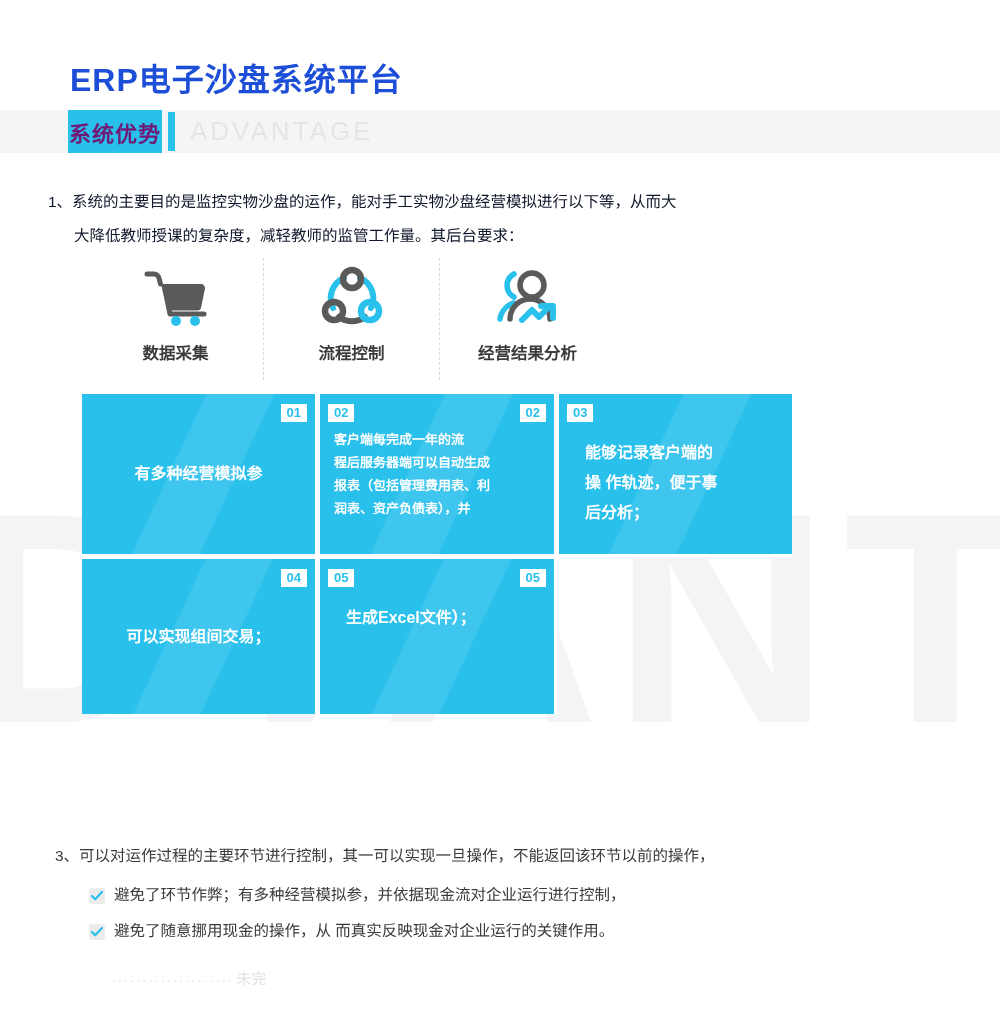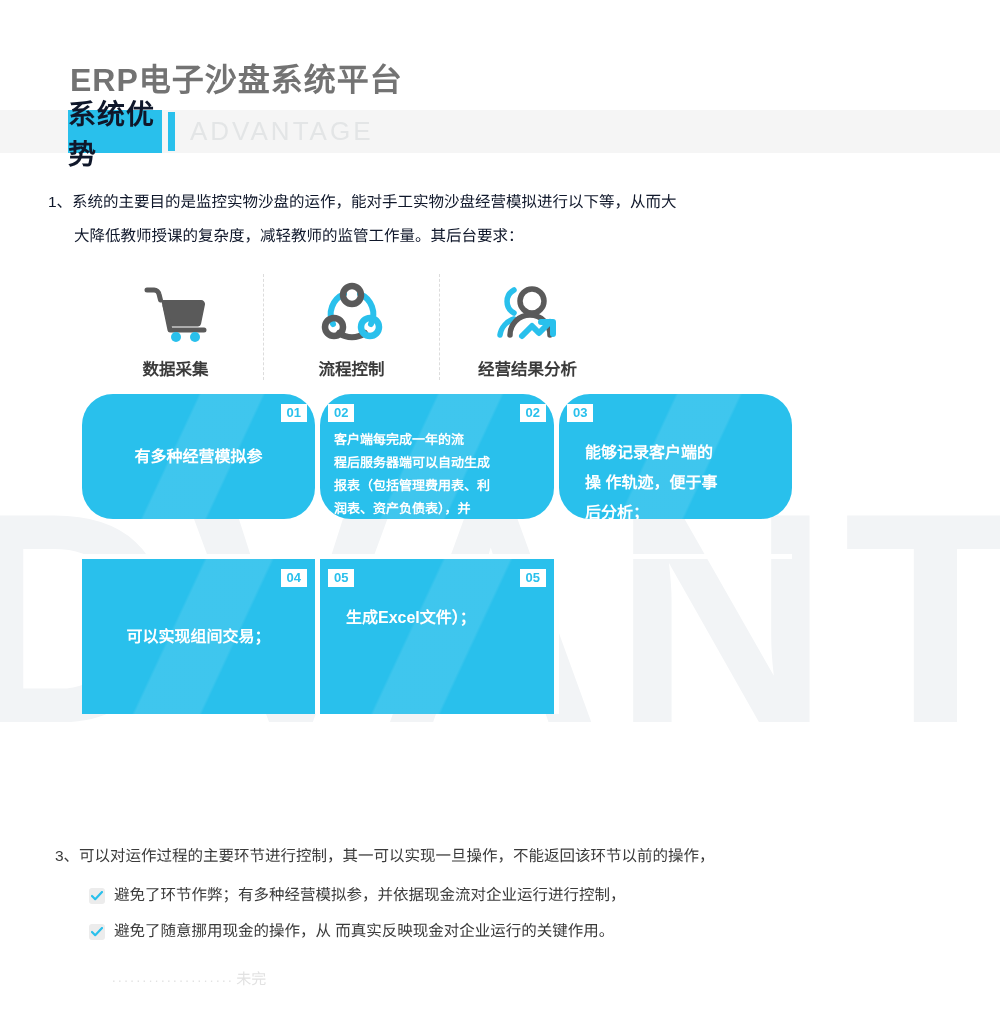--- a/index.html
+++ b/index.html
@@ -22,37 +22,37 @@
     letter-spacing:14px;
     color:#f2f4f6;
     white-space:nowrap;
     user-select:none;
     z-index:0;
   }
 
   
   .main-title{
     position:absolute;left:70px;top:54px;
-    font-size:32px;font-weight:bold;color:#737373;
+    font-size:32px;font-weight:bold;color:#1d4ed8;
     letter-spacing:1px;z-index:4;white-space:nowrap;
   }
 
   
   .banner{
     position:absolute;left:0;top:110px;width:1000px;height:43px;
     background:#f5f5f5;z-index:2;
   }
   .banner-badge{
     position:absolute;left:68px;top:110px;
     width:94px;height:43px;background:#29c0ec;
     display:flex;align-items:center;justify-content:center;
     z-index:3;
   }
   .banner-badge span{
-    color:#0f172a;font-size:28px;font-weight:bold;letter-spacing:1px;
+    color:#701a75;font-size:22px;font-weight:bold;letter-spacing:1px;
   }
   .banner-bar{
     position:absolute;left:168px;top:112px;width:7px;height:39px;
     background:#29c0ec;z-index:3;
   }
   .banner-en{
     position:absolute;left:190px;top:110px;height:43px;
     display:flex;align-items:center;
     color:#e3e5e6;font-size:26px;letter-spacing:3px;z-index:3;
   }
@@ -60,21 +60,21 @@
   
   .para1{
     position:absolute;left:48px;top:185px;z-index:4;
     color:#0f172a;font-size:15.5px;line-height:34px;
   }
   .para1 .l2{padding-left:26px;display:block;}
 
   
   .icons-row{
     position:absolute;left:88px;top:258px;width:540px;height:122px;
-    display:flex;z-index:4;align-items:flex-end;
+    display:flex;z-index:4;
   }
   .icon-cell{
     width:175px;display:flex;flex-direction:column;
     align-items:center;justify-content:flex-start;position:relative;
   }
   .icon-cell + .icon-cell{border-left:1px dashed #dcdcdc;}
   .icon-art{height:78px;display:flex;align-items:center;justify-content:center;}
   .icon-label{
     font-size:16.5px;color:#3b3b3b;font-weight:bold;margin-top:4px;
   }
@@ -85,21 +85,21 @@
     width:710px;
     display:flex;flex-wrap:wrap;
     z-index:3;
   }
   .card{
     background:#29c0ec;
     position:relative;
     box-sizing:border-box;
     overflow:hidden;
   }
-  .card.r1{height:125px;border-radius:31px;}
+  .card.r1{height:160px;}
   .card.r2{height:155px;}
   .card.c1{width:233px;}
   .card.c2{width:234px;}
   .card.c3{width:233px;}
   .gap-h{width:5px;height:160px;background:#ffffff;}
   .gap-h2{width:5px;height:155px;background:#ffffff;}
   .gap-v{width:710px;height:5px;background:#ffffff;}
 
   
   .card::after{

